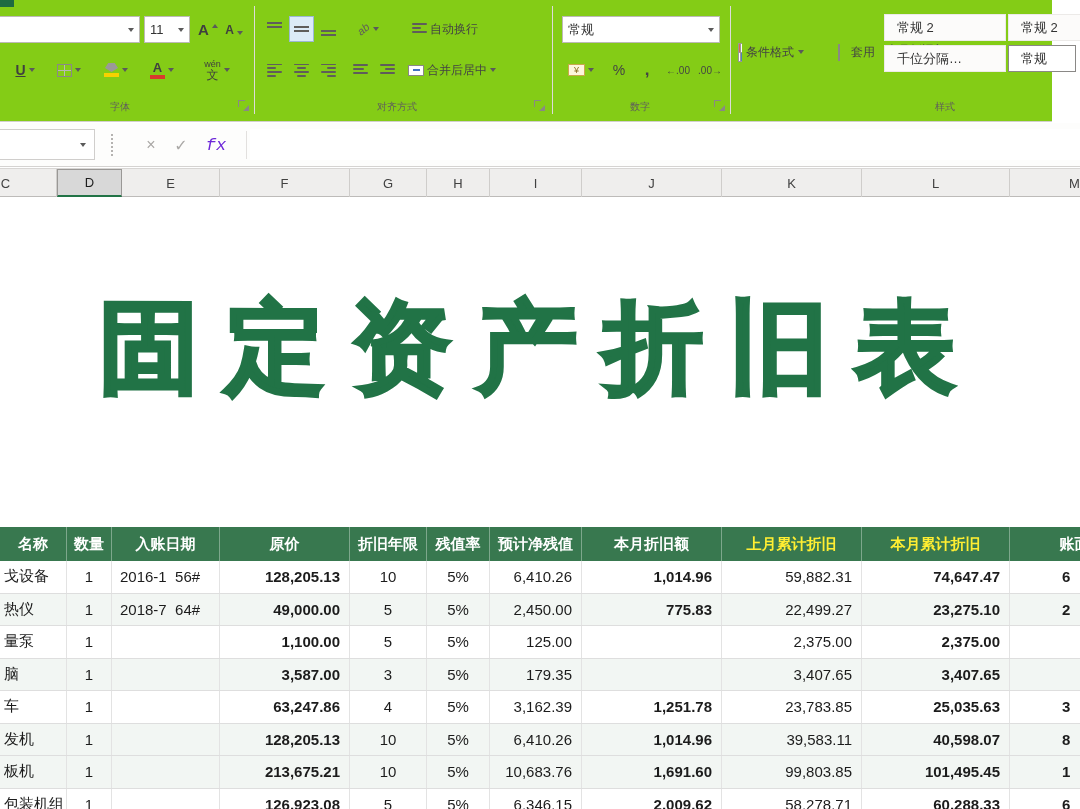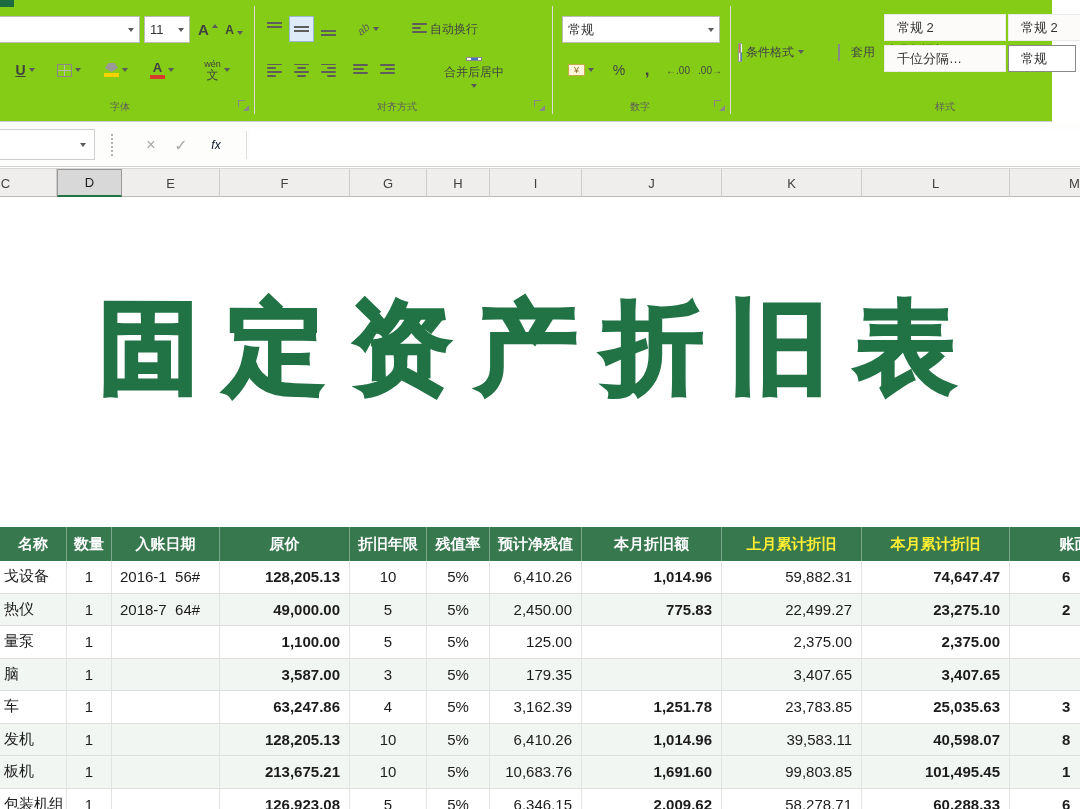--- a/index.html
+++ b/index.html
@@ -52,21 +52,21 @@
   .bigbtn{position:absolute;display:flex;flex-direction:row;align-items:center;justify-content:flex-start;gap:4px;color:#444;}
   .gcell{position:absolute;display:flex;align-items:center;font-size:13px;color:#333;padding-left:12px;border:1px solid #eceae8;background:#fcfbfa;white-space:nowrap;overflow:hidden;}
   .gcell.boxed{border:1px solid #8a8886;background:#fff;}
 
   
   .fbar{position:absolute;left:0;top:123px;width:1080px;height:44px;background:#fdfdfc;border-bottom:1px solid #d5d3d1;}
   .namebox{position:absolute;left:-60px;top:6px;width:155px;height:31px;background:#fff;border:1px solid #d0cecc;display:flex;align-items:center;justify-content:flex-end;padding-right:8px;}
   .vdots{position:absolute;left:111px;top:11px;height:22px;border-left:2px dotted #b5b3b1;}
   .fbtn{position:absolute;top:8px;height:28px;display:flex;align-items:center;justify-content:center;font-size:16px;}
   .fdim{color:#aaa8a6;}
-  .fx{font-family:Liberation Sans, sans-serif;font-style:italic;font-size:12px;color:#0f172a;}
+  .fx{font-family:Liberation Mono, monospace;font-style:italic;font-size:17px;color:#6d28d9;}
   .fdiv{position:absolute;left:246px;top:8px;height:28px;border-left:1px solid #e2e0de;}
 
   
   .colhdr{position:absolute;left:0;top:168px;width:1080px;height:29px;background:#efeeed;border-top:1px solid #d8d6d4;border-bottom:1px solid #bdbbb9;}
   .ch{position:absolute;top:0;height:28px;display:flex;align-items:center;justify-content:center;font-size:13px;color:#414141;border-right:1px solid #cfcdcb;}
   .ch.active{background:#d8d8d8;border:1px solid #9a9896;border-bottom:2px solid #217346;color:#1d1d1d;}
 
   
   .sheet{position:absolute;left:0;top:198px;width:1080px;height:611px;background:#fff;overflow:hidden;}
   .sheet-title{position:absolute;left:50%;top:94px;transform:translateX(-50%);font-size:100px;font-weight:bold;letter-spacing:26px;color:#217346;-webkit-text-stroke:3.5px #217346;white-space:nowrap;line-height:1.1;}
@@ -205,21 +205,21 @@
           <i></i>
         </span>
       </div>
     <div class="rbtn" style="left:375px;top:57px;width:25px;height:26px;">
         <span class="lines rgt">
           <i></i>
           <i style="width:70%"></i>
           <i></i>
         </span>
       </div>
-    <div class="rbtn" style="left:408px;top:57px;width:132px;height:26px;justify-content:flex-start;flex-direction:column;">
+    <div class="rbtn" style="left:408px;top:57px;width:132px;height:26px;justify-content:flex-start;">
       <span class="mrg">
           <i></i>
         </span>
       <span class="rtext">合并后居中</span>
       <span class="car"></span>
     </div>
     <span class="glabel" style="left:258px;width:278px;">对齐方式</span>
     <span class="launcher" style="left:534px;top:100px;"></span>
     <div class="gsep" style="left:552px;"></div>
 

